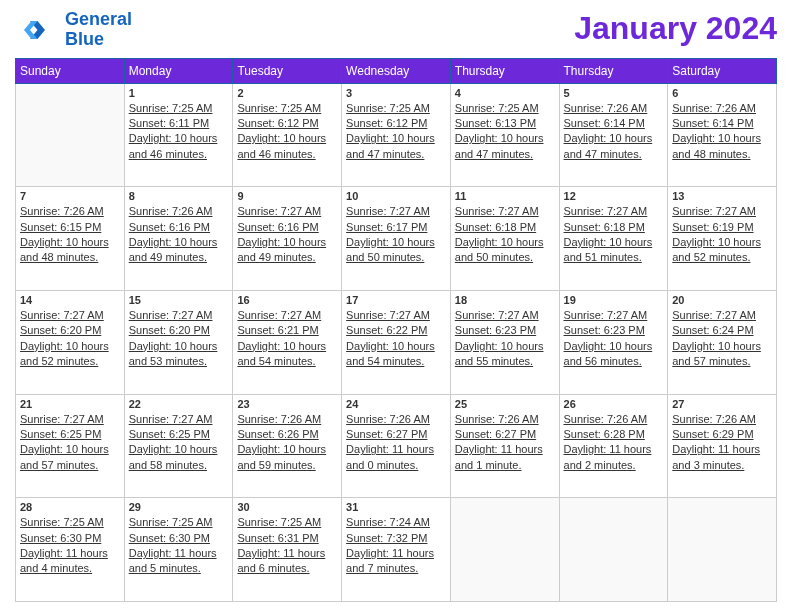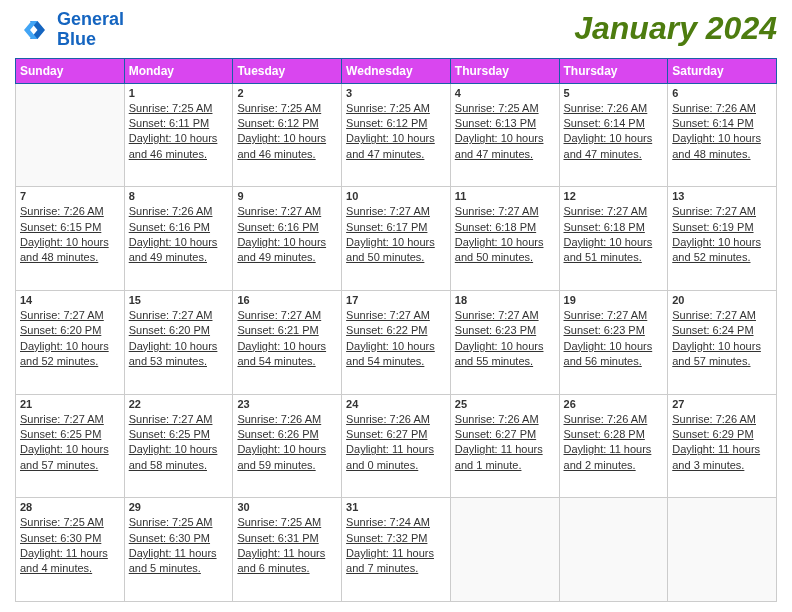--- a/index.html
+++ b/index.html
@@ -19,60 +19,59 @@
     }
     .header {
       display: flex;
       justify-content: space-between;
       align-items: flex-start;
       margin-bottom: 8px;
     }
     .logo {
       display: flex;
       align-items: center;
-      gap: 12px;
+      gap: 20px;
     }
     .logo-text {
       font-size: 18px;
       font-weight: bold;
       color: #333;
       line-height: 1.1;
     }
     .logo-text span {
       color: #1565c0;
     }
     .logo-icon {
       width: 30px;
       height: 30px;
     }
     .title-block {
       text-align: right;
     }
     .main-title {
       font-size: 32px;
       font-weight: bold;
-      color: #4d7c0f;
-      font-style: italic;
+      color: #6d28d9;
     }
     .subtitle {
       font-size: 14px;
       color: #555;
     }
     .calendar {
       flex: 1;
       border: 1px solid #ccc;
       border-collapse: collapse;
       width: 100%;
       table-layout: fixed;
     }
     .calendar thead tr th {
-      background: #d946ef;
+      background: #6d28d9;
       color: #fff;
       font-size: 12px;
-      font-weight: bold;
+      font-weight: normal;
       padding: 5px 4px;
       text-align: left;
       border: 1px solid #1a5fa8;
     }
     .calendar tbody tr td {
       border: 1px solid #ccc;
       vertical-align: top;
       padding: 3px 4px;
       font-size: 9.5px;
       color: #333;

